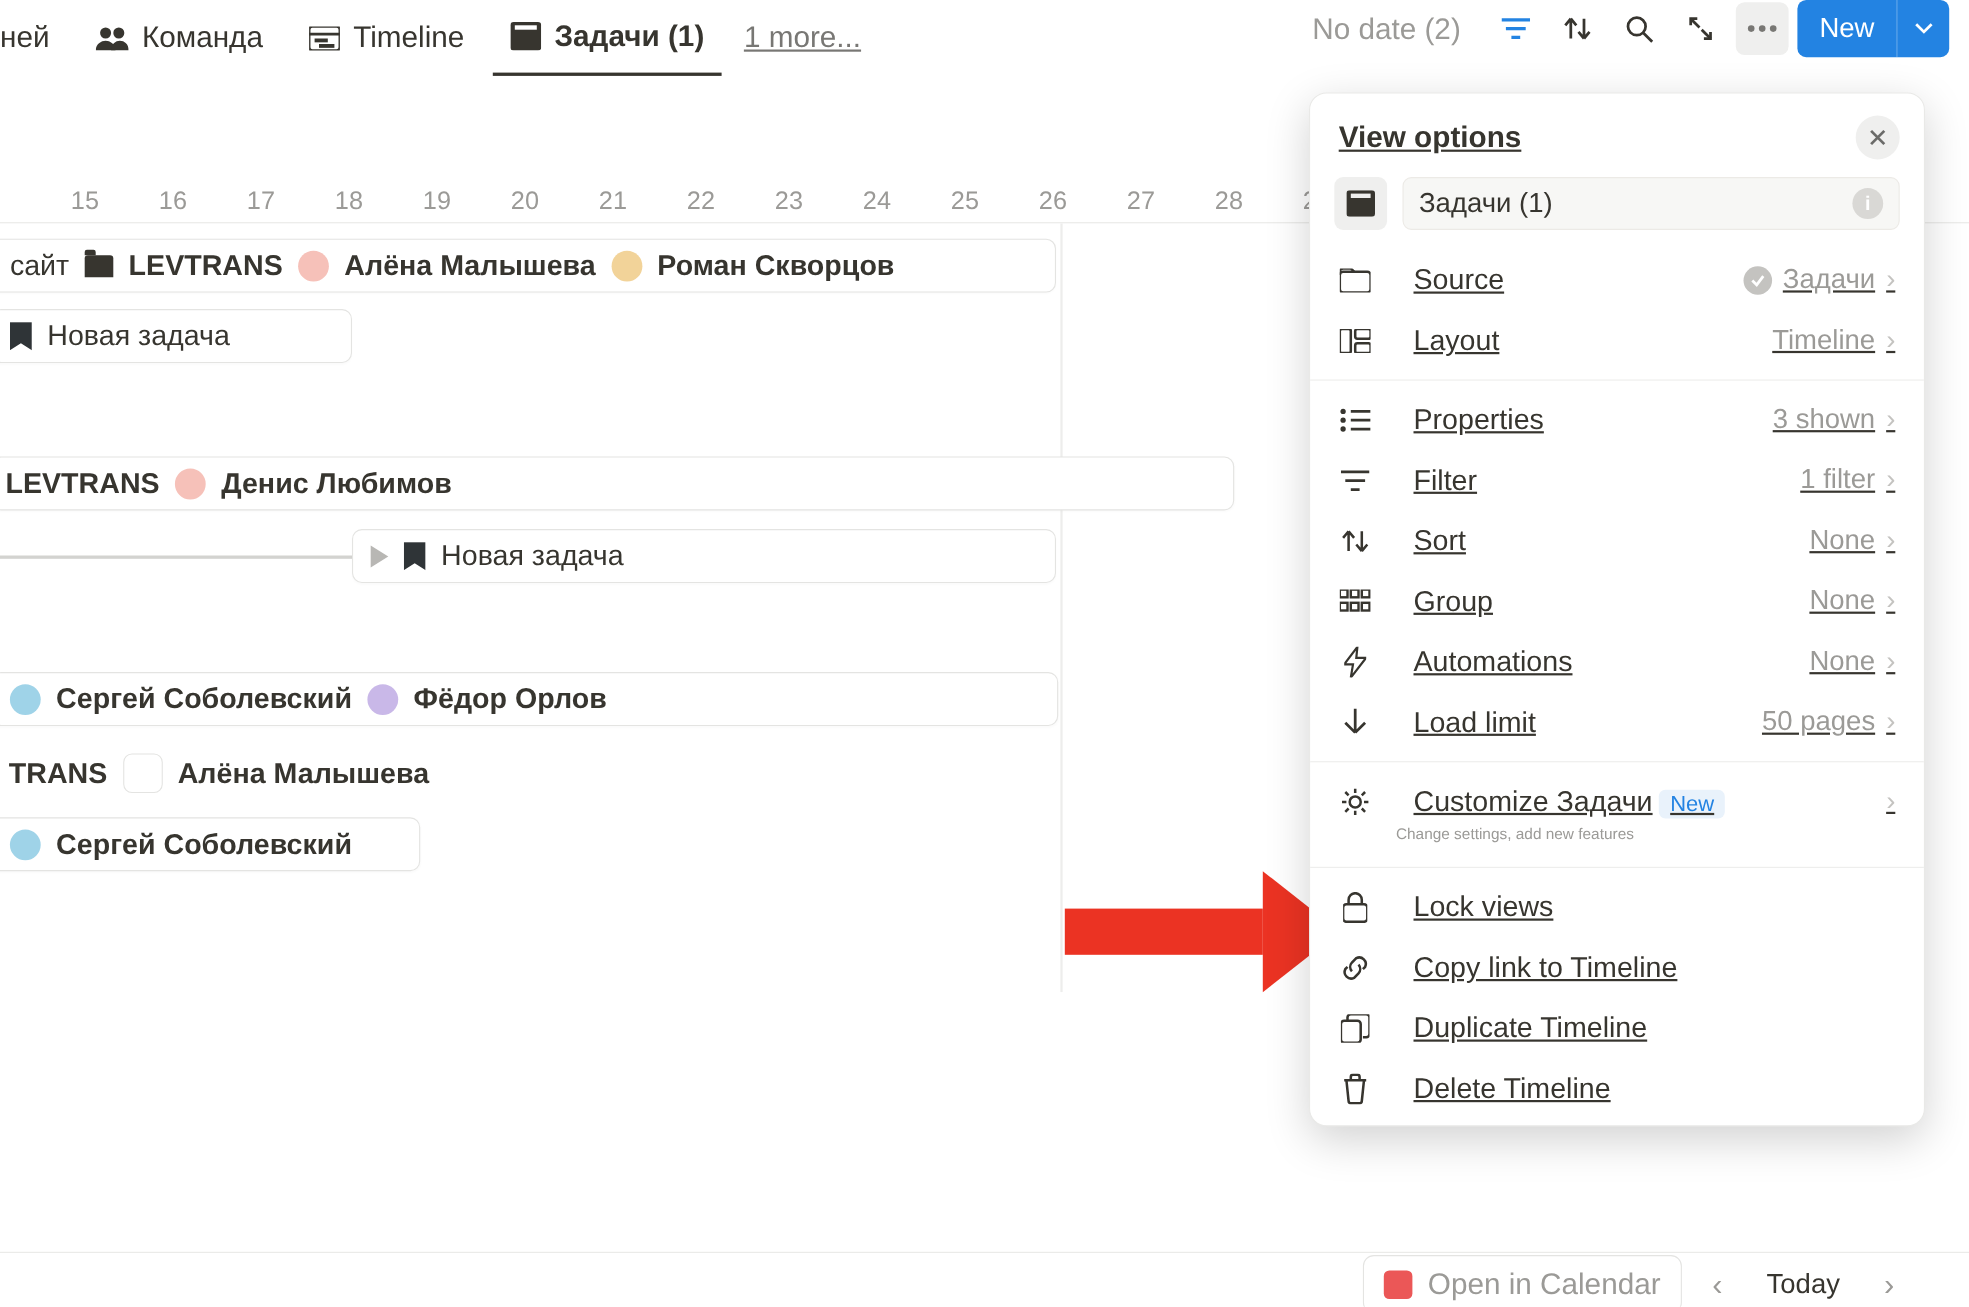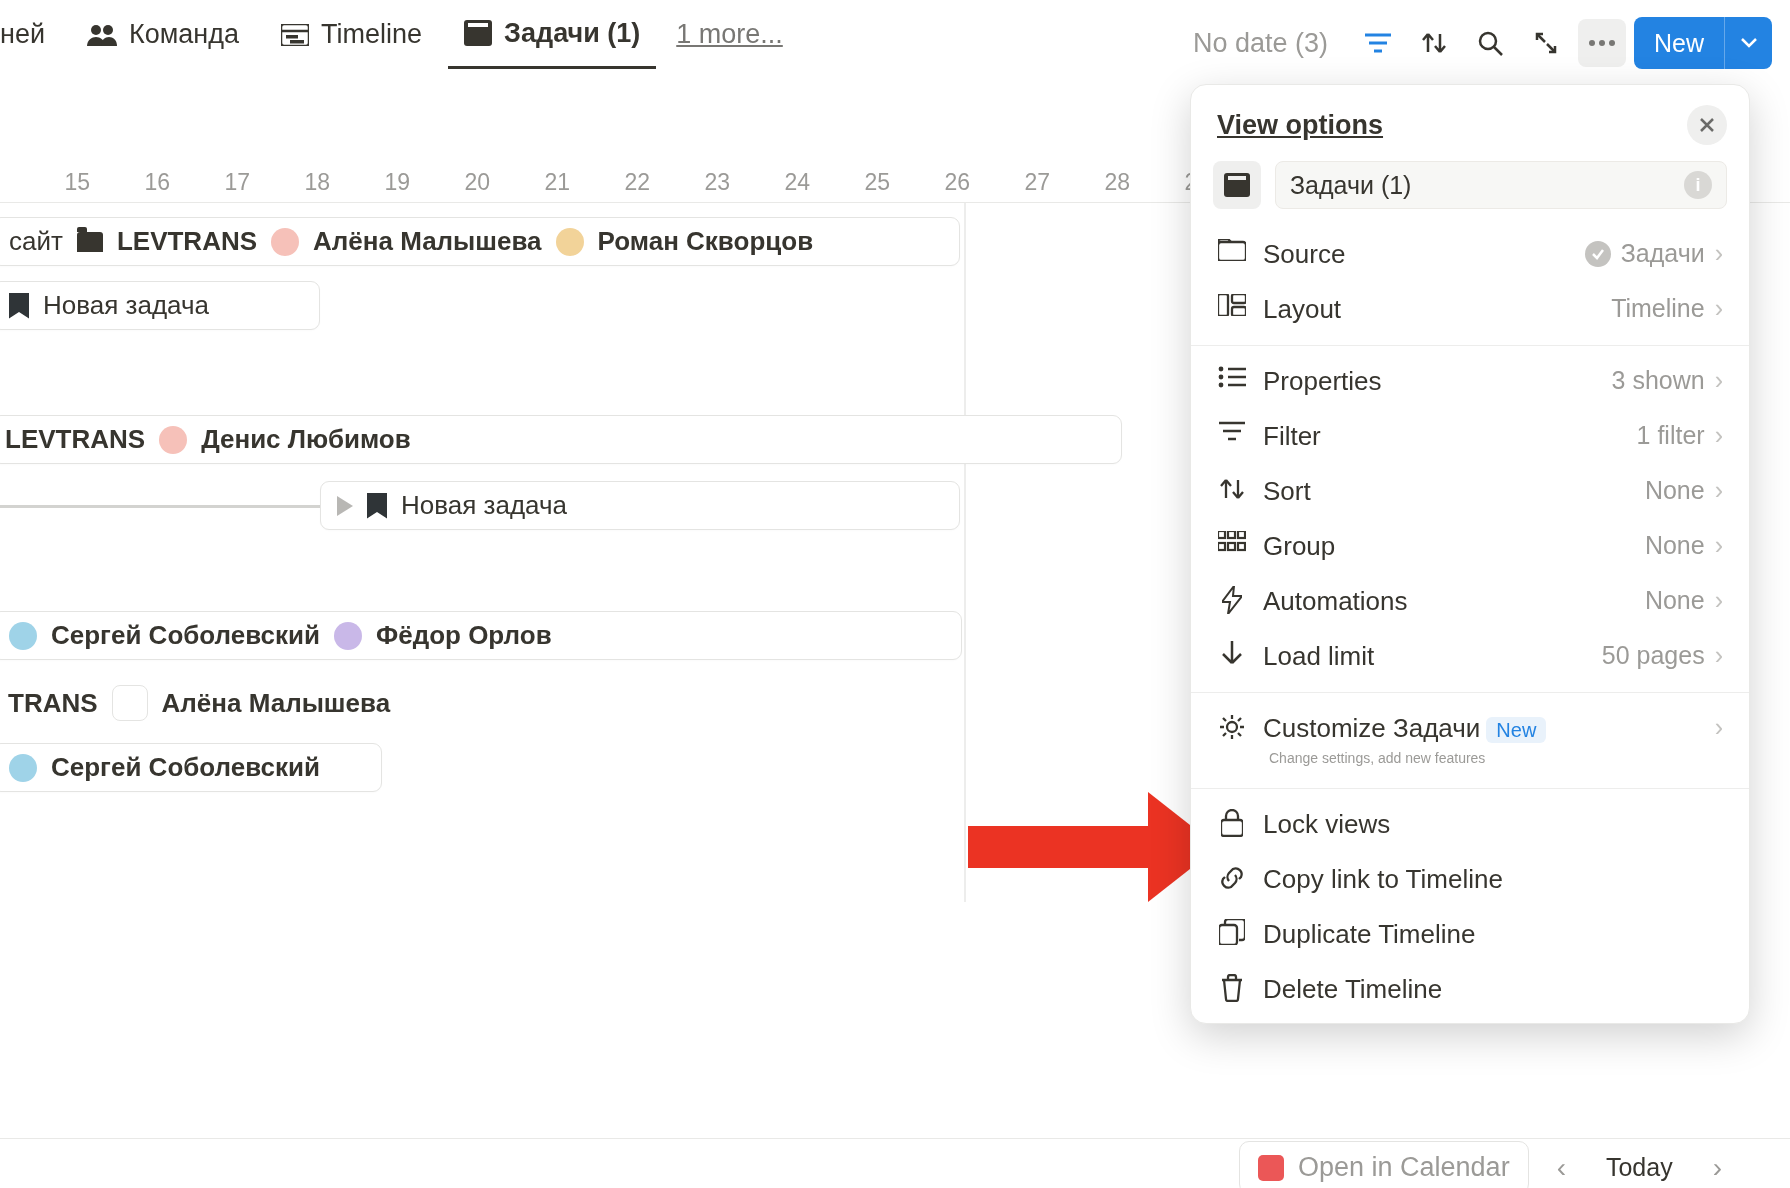--- a/index.html
+++ b/index.html
@@ -1,20 +1,20 @@
 <!DOCTYPE html>
 <html><head>
 <meta charset="utf-8">
 <style>
   * { box-sizing: border-box; }
   html, body { margin:0; padding:0; font-family: -apple-system, BlinkMacSystemFont, "Segoe UI", Helvetica, Arial, sans-serif; color:#37352f; background:#fff; }
   body { width:1790px; height:1188px; overflow:hidden; position:relative; }
 
   
-  .toolbar { display:flex; align-items:flex-end; height:70px; padding:0 10px 0 0; border-bottom:1px solid transparent; }
+  .toolbar { display:flex; align-items:flex-start; height:70px; padding:0 10px 0 0; border-bottom:1px solid transparent; }
   .tabs { display:flex; align-items:center; gap:10px; height:100%; }
   .tab { display:flex; align-items:center; gap:12px; padding:0 16px; height:100%; font-size:27px; color:#37352f; cursor:pointer; white-space:nowrap; }
   .tab.partial-left { padding-left:0; }
   .tab.active { font-weight:600; border-bottom:3px solid #37352f; }
   .tab .ticon { display:inline-flex; }
   .tab-more { color:#787774; font-size:27px; padding:0 10px;text-decoration:underline; }
   .spacer { flex:1; }
   .tools { display:flex; align-items:center; gap:8px; padding-right:8px; }
   .no-date { color:#9b9a97; font-size:27px; padding:0 18px; }
   .iconbtn { width:48px; height:48px; border-radius:8px; display:flex; align-items:center; justify-content:center; cursor:pointer; }
@@ -60,21 +60,21 @@
   
   .panel { position:absolute; top:84px; right:40px; width:560px; background:#fff; border:1px solid #e9e9e7; border-radius:16px; box-shadow:0 12px 40px rgba(0,0,0,.18); padding-bottom:6px; }
   .panel-hd { display:flex; align-items:center; justify-content:space-between; padding:20px 22px 6px 26px;text-decoration:underline; }
   .panel-hd h3 { margin:0; font-size:27px; font-weight:600; }
   .closebtn { width:40px; height:40px; border-radius:20px; background:#efefee; display:flex; align-items:center; justify-content:center; cursor:pointer; }
   .viewname { margin:10px 22px 18px 22px; display:flex; align-items:center; gap:14px; }
   .viewname .vicon { width:48px; height:48px; background:#efefee; border-radius:8px; display:flex; align-items:center; justify-content:center; }
   .viewname .vfield { flex:1; height:48px; background:#f7f7f5; border:1px solid #eceae6; border-radius:8px; display:flex; align-items:center; justify-content:space-between; padding:0 14px; font-size:25px; }
   .viewname .info { width:28px; height:28px; border-radius:50%; background:#d9d8d5; color:#fff; font-size:18px; font-weight:700; display:flex; align-items:center; justify-content:center; }
 
-  .row { display:flex; align-items:flex-start; padding:12px 26px; font-size:26px; cursor:pointer; gap:16px; }
+  .row { display:flex; align-items:center; padding:12px 26px; font-size:26px; cursor:pointer; gap:38px;text-decoration:underline; }
   .row .ricon { width:30px; display:flex; justify-content:center; color:#37352f; }
   .row .rlabel { flex:1; }
   .row .rvalue { color:#9b9a97; font-size:25px; display:flex; align-items:center; gap:10px; }
   .row .chev { color:#c4c3c0; }
   .sep { height:1px; background:#ededec; margin:8px 0; }
   .newbadge { background:#e9f2fb; color:#2383e2; font-size:20px; font-weight:500; border-radius:6px; padding:2px 10px; margin-left:6px; }
   .sub { font-size:14px; color:#9b9a97; padding:0 26px 14px 78px; margin-top:-6px; }
   .checkcircle { width:26px; height:26px; border-radius:50%; background:#c4c3c0; display:inline-flex; align-items:center; justify-content:center; }
 
   
@@ -122,21 +122,21 @@
             <rect width="28" height="26" rx="3" fill="#37352f"></rect>
             <rect x="4" y="3" width="20" height="4" fill="#fff"></rect>
           </svg>
         </span>
       <span>Задачи (1)</span>
     </div>
     <div class="tab-more">1 more...</div>
   </div>
   <div class="spacer"></div>
   <div class="tools">
-    <div class="no-date">No date (3)</div>
+    <div class="no-date">No date (2)</div>
     <div class="iconbtn">
         <svg width="26" height="22" viewBox="0 0 26 22">
           <line x1="0" y1="3" x2="26" y2="3" stroke="#2383e2" stroke-width="3"></line>
           <line x1="4" y1="11" x2="22" y2="11" stroke="#2383e2" stroke-width="3"></line>
           <line x1="9" y1="19" x2="17" y2="19" stroke="#2383e2" stroke-width="3"></line>
         </svg>
       </div>
     <div class="iconbtn">
         <svg width="26" height="26" viewBox="0 0 26 26">
           <path d="M7 22V4m0 0l-5 6m5-6l5 6" stroke="#37352f" stroke-width="2.5" fill="none"></path>

